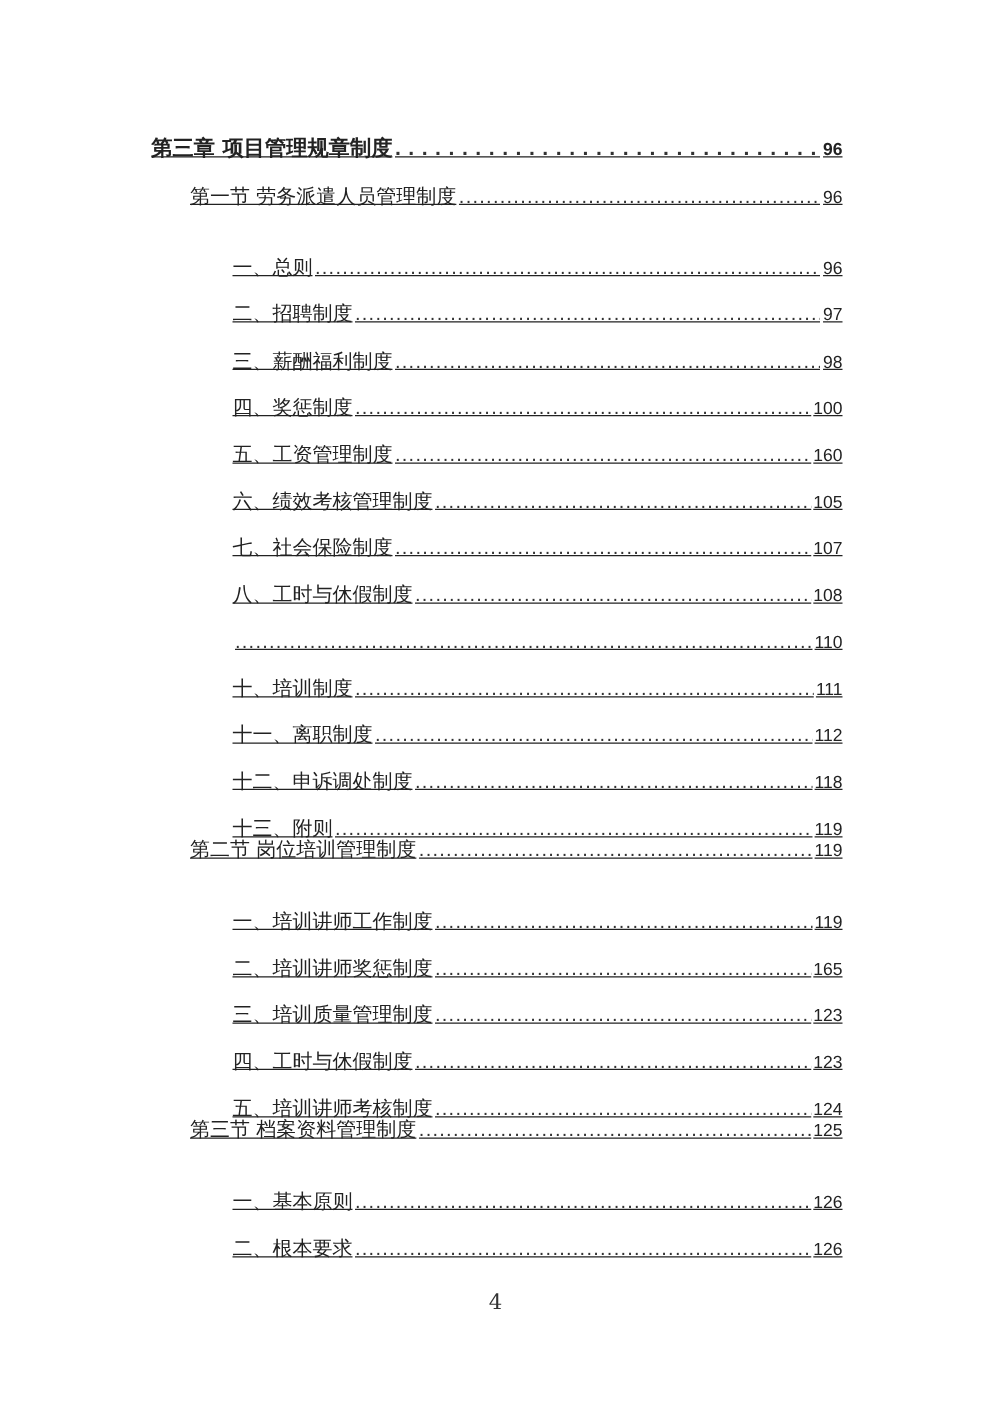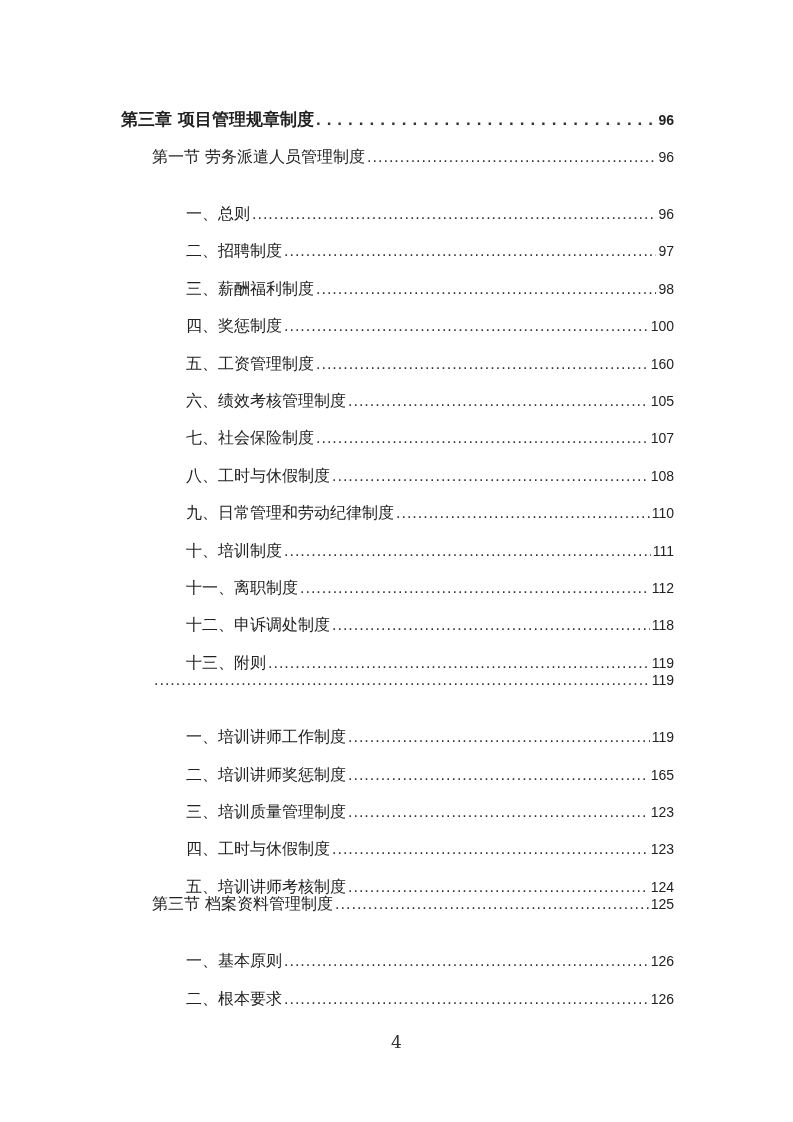--- a/index.html
+++ b/index.html
@@ -1,20 +1,20 @@
 <!DOCTYPE html>
 <html><head>
 <meta charset="utf-8">
 <style>
   html, body { margin: 0; padding: 0; background: #ffffff; }
   body { width: 793px; height: 1122px; position: relative; overflow: hidden;
          font-family: "DejaVu Sans", "Liberation Sans", sans-serif; color: #222; }
   .toc { position: absolute; left: 0; top: 0; width: 793px; }
   .row { position: absolute; display: flex; align-items: baseline; right: 119px;
-         font-size: 16px; line-height: 22px; white-space: nowrap; }
+         font-size: 16px; line-height: 22px; white-space: nowrap; text-decoration: underline; }
   .row .label { flex: 0 0 auto; }
   .row .dots { flex: 1 1 auto; overflow: hidden; margin: 0 2px; color: #333;
                letter-spacing: 1px; font-family: "Liberation Sans", sans-serif; }
   .row .dots::before { content: "..................................................................................................................................................................................................................................................................................................................................."; }
   .row .page { flex: 0 0 auto; font-family: "Liberation Sans", sans-serif; font-size: 14px; }
   .row.chapter { font-weight: bold; font-size: 17px; }
   .row.chapter .dots { letter-spacing: 6px; font-weight: bold; }
   .row.chapter .page { font-weight: bold; }
   .lvl0 { left: 121px; }
   .lvl1 { left: 152px; }
@@ -70,21 +70,20 @@
       <span class="label">七、社会保险制度</span>
       <span class="dots"></span>
       <span class="page">107</span>
     </div>
   <div class="row lvl2" style="top:445px">
       <span class="label">八、工时与休假制度</span>
       <span class="dots"></span>
       <span class="page">108</span>
     </div>
   <div class="row lvl2" style="top:482px">
-      <span class="label">九、日常管理和劳动纪律制度</span>
       <span class="dots"></span>
       <span class="page">110</span>
     </div>
   <div class="row lvl2" style="top:520px">
       <span class="label">十、培训制度</span>
       <span class="dots"></span>
       <span class="page">111</span>
     </div>
   <div class="row lvl2" style="top:557px">
       <span class="label">十一、离职制度</span>
@@ -95,20 +94,21 @@
       <span class="label">十二、申诉调处制度</span>
       <span class="dots"></span>
       <span class="page">118</span>
     </div>
   <div class="row lvl2" style="top:632px">
       <span class="label">十三、附则</span>
       <span class="dots"></span>
       <span class="page">119</span>
     </div>
   <div class="row lvl1" style="top:669px">
+      <span class="label">第二节  岗位培训管理制度</span>
       <span class="dots"></span>
       <span class="page">119</span>
     </div>
   <div class="row lvl2" style="top:706px">
       <span class="label">一、培训讲师工作制度</span>
       <span class="dots"></span>
       <span class="page">119</span>
     </div>
   <div class="row lvl2" style="top:744px">
       <span class="label">二、培训讲师奖惩制度</span>

